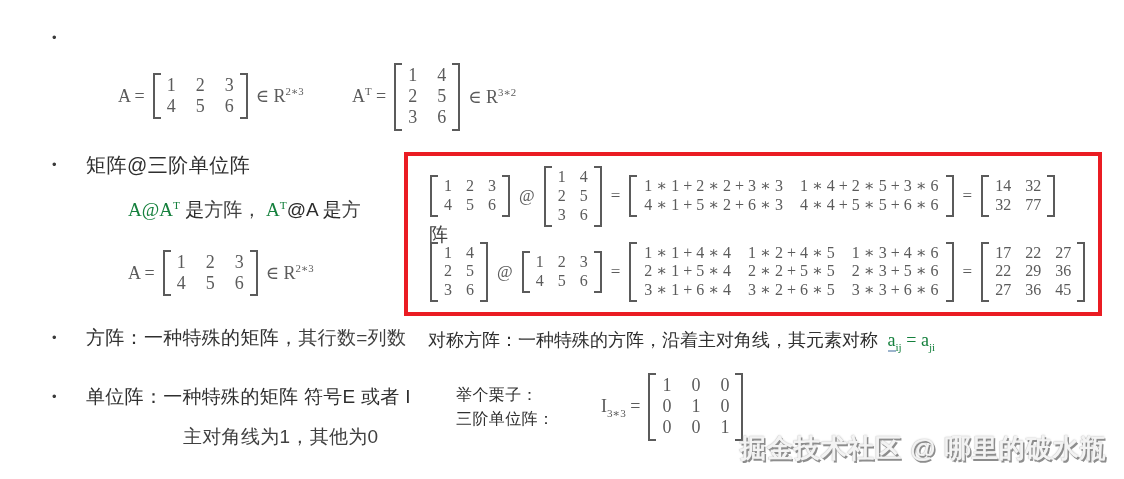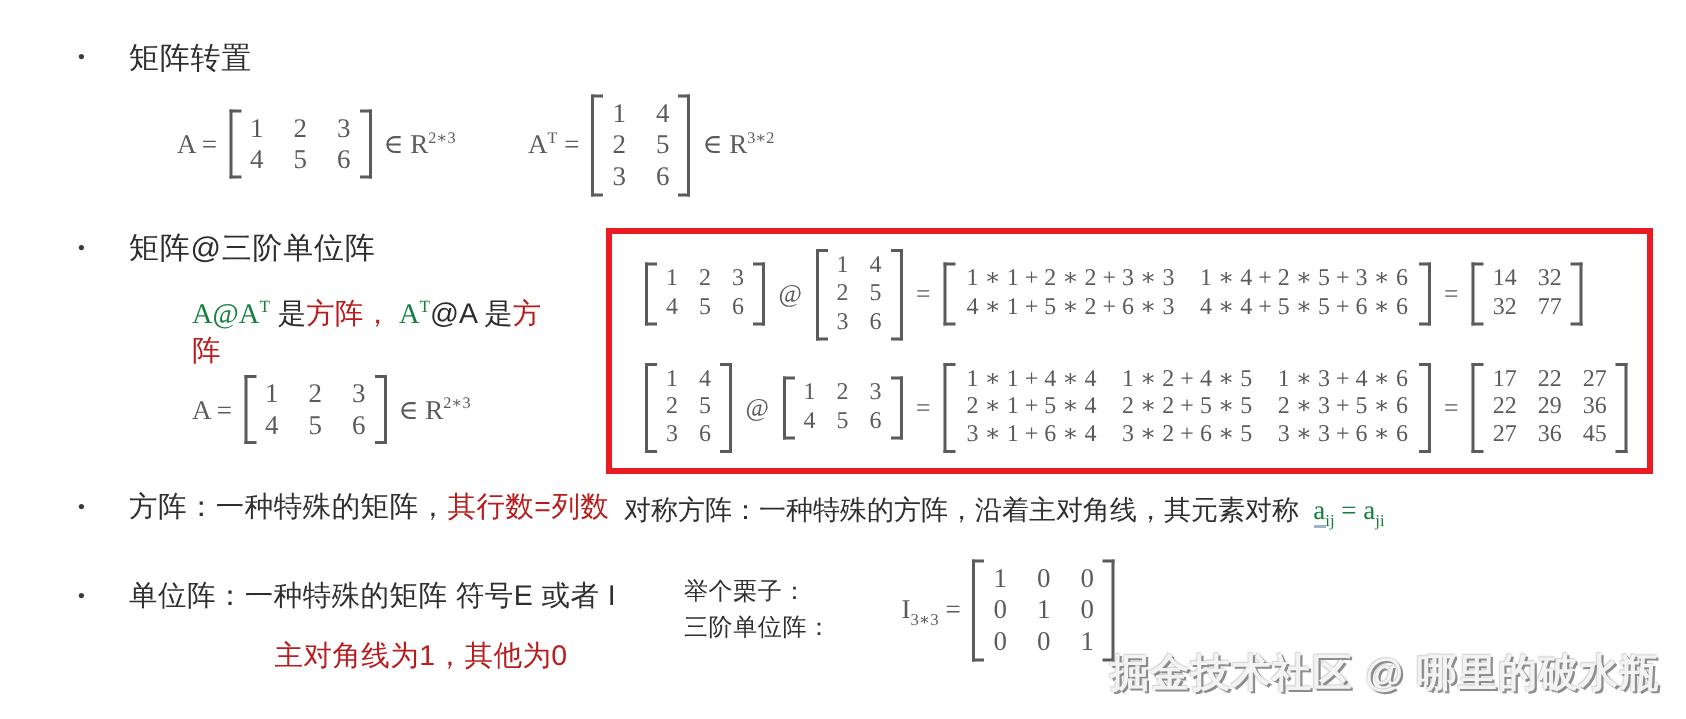--- a/index.html
+++ b/index.html
@@ -28,40 +28,39 @@
 
   .redbox{border:4px solid #ea1c23;display:flex;flex-direction:column;
     justify-content:center;gap:15px;padding:8px 10px 8px 22px;box-sizing:border-box;}
   .boxrow{display:flex;align-items:center;gap:9px;
     font-family:"Liberation Serif","DejaVu Serif",serif;
     font-size:16px;color:#5b5b5b;}
   .boxrow .mgrid{column-gap:14px;}
   .boxrow .mat-expr .mgrid{column-gap:17px;padding:2px 7px;}
   .op{font-size:17px;}
 
-  .red{color:#b91c1c;}
+  .red{color:#404040;text-align:right;}
   .stmt{font-size:19px;line-height:1.34;color:#2c2c2c;width:320px;}
   .mathtok{font-family:"Liberation Serif","DejaVu Serif",serif;color:#15803d;}
   .uline{border-bottom:2px solid #9db4cd;}
 
   .example-label{font-size:16px;line-height:1.5;color:#2f2f2f;letter-spacing:0.4px;}
 
   .watermark{
     font-size:26px;font-weight:bold;letter-spacing:1px;
     color:#f3f3f3;
     text-shadow:1.5px 1.5px 0px #8d8d8d, -0.5px -0.5px 0 #d6d6d6, 0 0 2px #b5b5b5;
     font-family:"Liberation Sans","DejaVu Sans",sans-serif;
   }
 </style>
 </head>
 <body>
 
 <div class="abs bullet-line" style="left:52px;top:25px;">
   <span class="bullet">•</span>
-  <span class="cjk-title">矩阵转置</span>
 </div>
 
 <div class="abs formula" style="left:118px;top:73px;">
   <span>A =</span>
   <span class="matrix">
       <span class="bk bl"></span>
       <span class="mgrid" style="grid-template-columns: repeat(3, auto);">
         <span class="mcell">1</span>
         <span class="mcell">2</span>
         <span class="mcell">3</span>
@@ -226,21 +225,21 @@
         <span class="bk br"></span>
       </span>
   </div>
 </div>
 
 <div class="abs bullet-line" style="left:52px;top:325px;">
   <span class="bullet">•</span>
   <span class="cjk-text"><span>方阵：</span><span>一种特殊的矩阵，</span><span class="red">其行数=列数</span></span>
 </div>
 
-<div class="abs" style="left:416px;top:328px;font-size:18px;">
+<div class="abs" style="left:428px;top:328px;font-size:18px;">
   <span>对称方阵：一种特殊的方阵，沿着主对角线，其元素对称</span>
   <span class="mathtok">&nbsp;<span class="uline">a</span><sub>ij</sub> <span>=</span> <span>a</span><sub>ji</sub></span>
 </div>
 
 <div class="abs bullet-line" style="left:52px;top:384px;">
   <span class="bullet">•</span>
   <span class="cjk-text"><span>单位阵：</span><span>一种特殊的矩阵 符号E 或者 I</span></span>
 </div>
 
 <div class="abs red cjk-text" style="left:183px;top:424px;">主对角线为1，其他为0</div>

